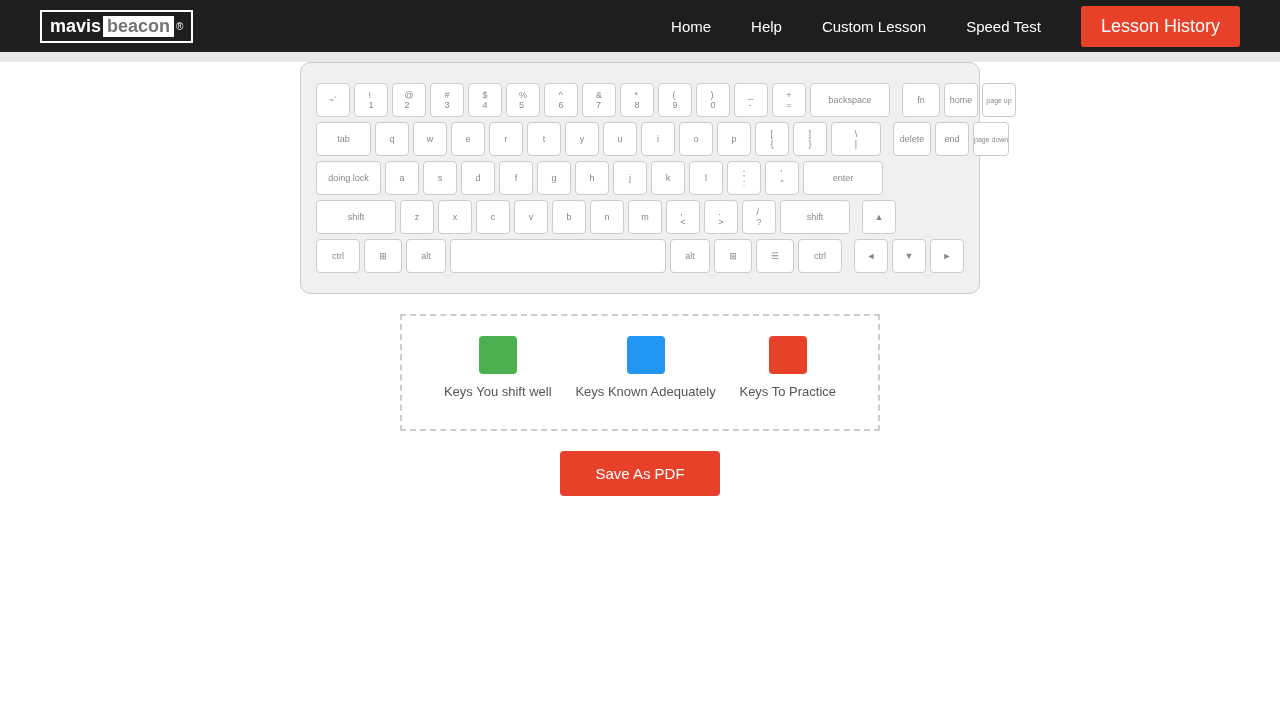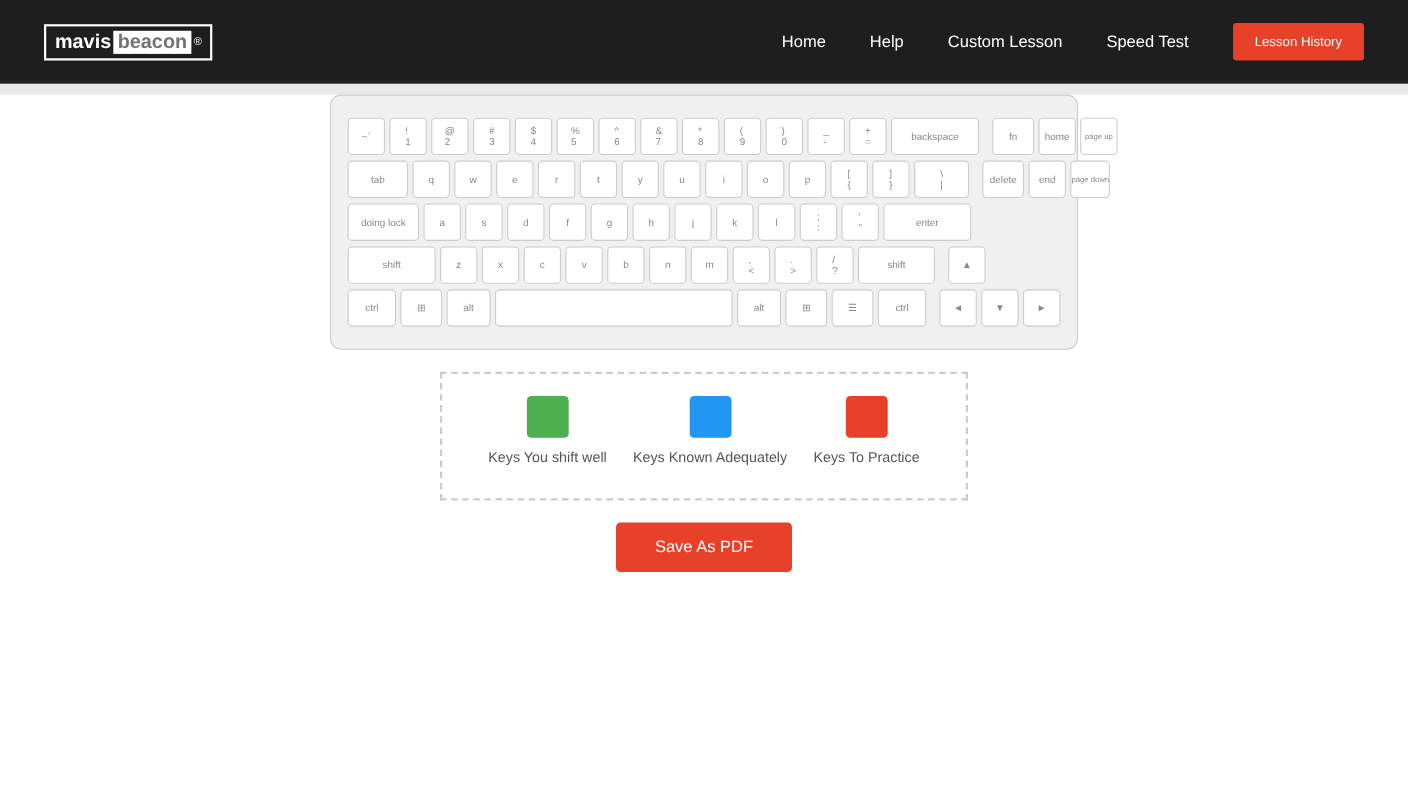--- a/index.html
+++ b/index.html
@@ -11,21 +11,21 @@
       overflow-x: hidden;
     }
 
     
     .header {
       background: #333;
       display: flex;
       align-items: center;
       justify-content: space-between;
       padding: 0 40px;
-      height: 76px;
+      height: 52px;
       position: relative;
     }
     .header::before {
       content: '';
       position: absolute;
       inset: 0;
       background: rgba(0,0,0,0.4);
     }
     .header > * { position: relative; z-index: 1; }
 
@@ -64,21 +64,21 @@
     .nav a {
       color: white;
       text-decoration: none;
       font-size: 15px;
     }
     .lesson-history-btn {
       background: #e8412a;
       color: white;
       border: none;
       padding: 10px 20px;
-      font-size: 12px;
+      font-size: 18px;
       border-radius: 3px;
       cursor: pointer;
     }
 
     
     .main-content {
       background: white;
       min-height: 658px;
       padding-bottom: 30px;
     }

